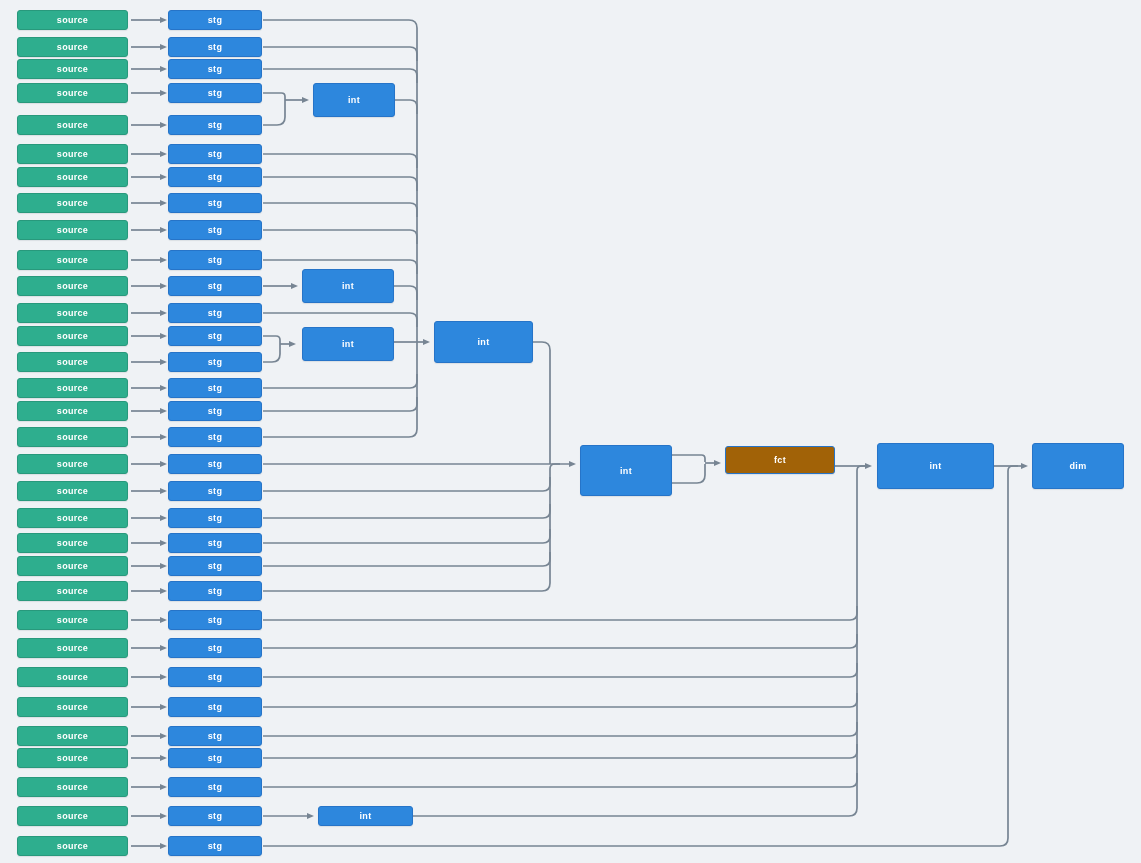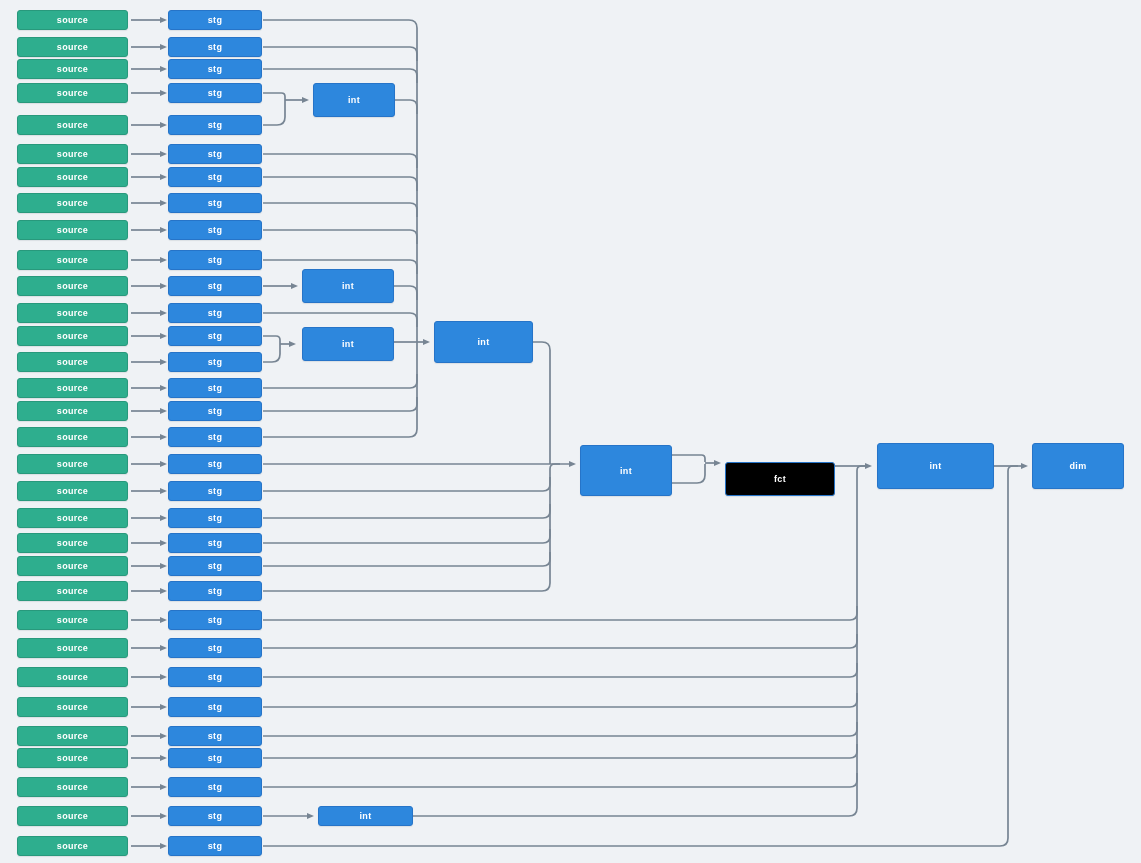--- a/index.html
+++ b/index.html
@@ -166,17 +166,17 @@
     <div class="node" style="left: 168px; top: 777px; width: 94px; height: 20px; background: rgb(45, 135, 221); border: 1px solid rgb(38, 116, 200); color: rgb(255, 255, 255);">stg</div>
     <div class="node" style="left: 17px; top: 806px; width: 111px; height: 20px; background: rgb(46, 174, 142); border: 1px solid rgb(40, 153, 124); color: rgb(255, 255, 255);">source</div>
     <div class="node" style="left: 168px; top: 806px; width: 94px; height: 20px; background: rgb(45, 135, 221); border: 1px solid rgb(38, 116, 200); color: rgb(255, 255, 255);">stg</div>
     <div class="node" style="left: 17px; top: 836px; width: 111px; height: 20px; background: rgb(46, 174, 142); border: 1px solid rgb(40, 153, 124); color: rgb(255, 255, 255);">source</div>
     <div class="node" style="left: 168px; top: 836px; width: 94px; height: 20px; background: rgb(45, 135, 221); border: 1px solid rgb(38, 116, 200); color: rgb(255, 255, 255);">stg</div>
     <div class="node" style="left: 313px; top: 83px; width: 82px; height: 34px; background: rgb(45, 135, 221); border: 1px solid rgb(38, 116, 200); color: rgb(255, 255, 255);">int</div>
     <div class="node" style="left: 302px; top: 269px; width: 92px; height: 34px; background: rgb(45, 135, 221); border: 1px solid rgb(38, 116, 200); color: rgb(255, 255, 255);">int</div>
     <div class="node" style="left: 302px; top: 327px; width: 92px; height: 34px; background: rgb(45, 135, 221); border: 1px solid rgb(38, 116, 200); color: rgb(255, 255, 255);">int</div>
     <div class="node" style="left: 434px; top: 321px; width: 99px; height: 42px; background: rgb(45, 135, 221); border: 1px solid rgb(38, 116, 200); color: rgb(255, 255, 255);">int</div>
     <div class="node" style="left: 580px; top: 445px; width: 92px; height: 51px; background: rgb(45, 135, 221); border: 1px solid rgb(38, 116, 200); color: rgb(255, 255, 255);">int</div>
-    <div class="node" style="left: 725px; top: 446px; width: 110px; height: 34px; background: #000000; border: 1px solid rgb(38, 116, 200); color: rgb(255, 255, 255); margin-top: 16px;">fct</div>
+    <div class="node" style="left: 725px; top: 446px; width: 110px; height: 28px; background: #a16207; border: 1px solid rgb(38, 116, 200); color: rgb(255, 255, 255);">fct</div>
     <div class="node" style="left: 877px; top: 443px; width: 117px; height: 46px; background: rgb(45, 135, 221); border: 1px solid rgb(38, 116, 200); color: rgb(255, 255, 255);">int</div>
     <div class="node" style="left: 1032px; top: 443px; width: 92px; height: 46px; background: rgb(45, 135, 221); border: 1px solid rgb(38, 116, 200); color: rgb(255, 255, 255);">dim</div>
     <div class="node" style="left: 318px; top: 806px; width: 95px; height: 20px; background: rgb(45, 135, 221); border: 1px solid rgb(38, 116, 200); color: rgb(255, 255, 255);">int</div>
   </div>
 
 </body></html>

